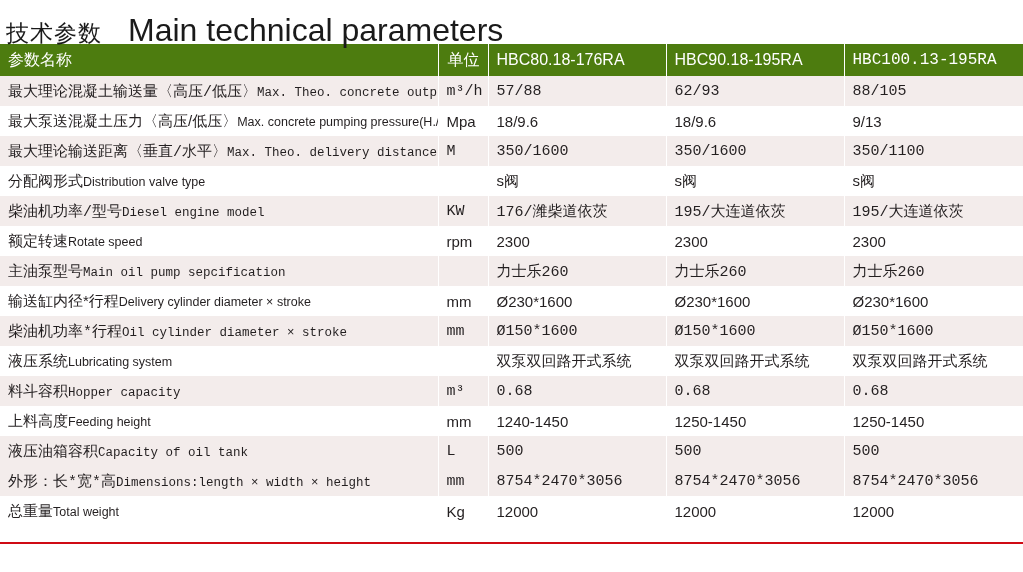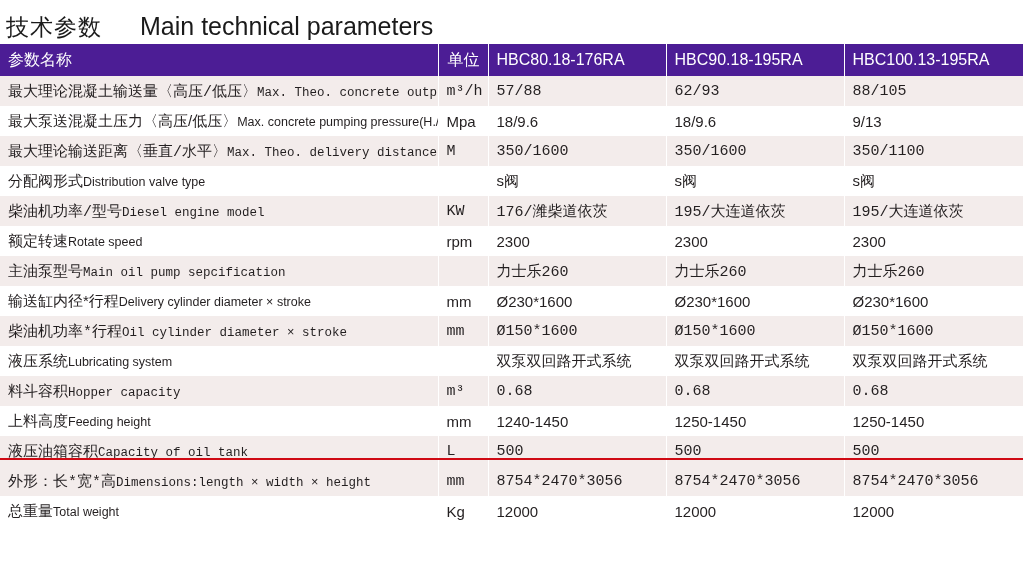--- a/index.html
+++ b/index.html
@@ -10,66 +10,66 @@
     width: 1023px;
     height: 572px;
     background: #ffffff;
     font-family: "Liberation Sans", sans-serif;
     color: #231f20;
     overflow: hidden;
   }
   .page {
     position: relative;
     width: 1023px;
-    height: 460px;
+    height: 544px;
   }
   .title-bar {
     display: flex;
     align-items: baseline;
     padding: 12px 0 10px 6px;
     height: 44px;
     box-sizing: border-box;
   }
   .title-cn {
     font-size: 23px;
     letter-spacing: 1px;
     color: #1a1a1a;
   }
   .title-en {
-    font-size: 25px;
-    margin-left: 38px;
+    font-size: 32px;
+    margin-left: 26px;
     color: #1a1a1a;
   }
   table.spec {
     border-collapse: collapse;
     width: 1023px;
     table-layout: fixed;
   }
   table.spec col.c0 { width: 438px; }
   table.spec col.c1 { width: 50px; }
   table.spec col.c2 { width: 178px; }
   table.spec col.c3 { width: 178px; }
   table.spec col.c4 { width: 179px; }
 
   table.spec thead th {
-    background: #4c1d95;
+    background: #4d7c0f;
     color: #ffffff;
     font-size: 16px;
     font-weight: normal;
     text-align: left;
     height: 32px;
     padding: 0 8px;
     border-right: 1px solid #ffffff;
     white-space: nowrap;
   }
   table.spec thead th.unit {
     text-align: center;
     padding-left: 9px;
   }
-  table.spec thead th:last-child { border-right: none; }
+  table.spec thead th:last-child { border-right: none; font-family: Liberation Mono, monospace; }
 
   table.spec td {
     height: 30px;
     font-size: 15px;
     padding: 0 8px;
     border-right: 1px solid #ffffff;
     vertical-align: middle;
     color: #231f20;
     overflow: hidden;
     white-space: nowrap;

